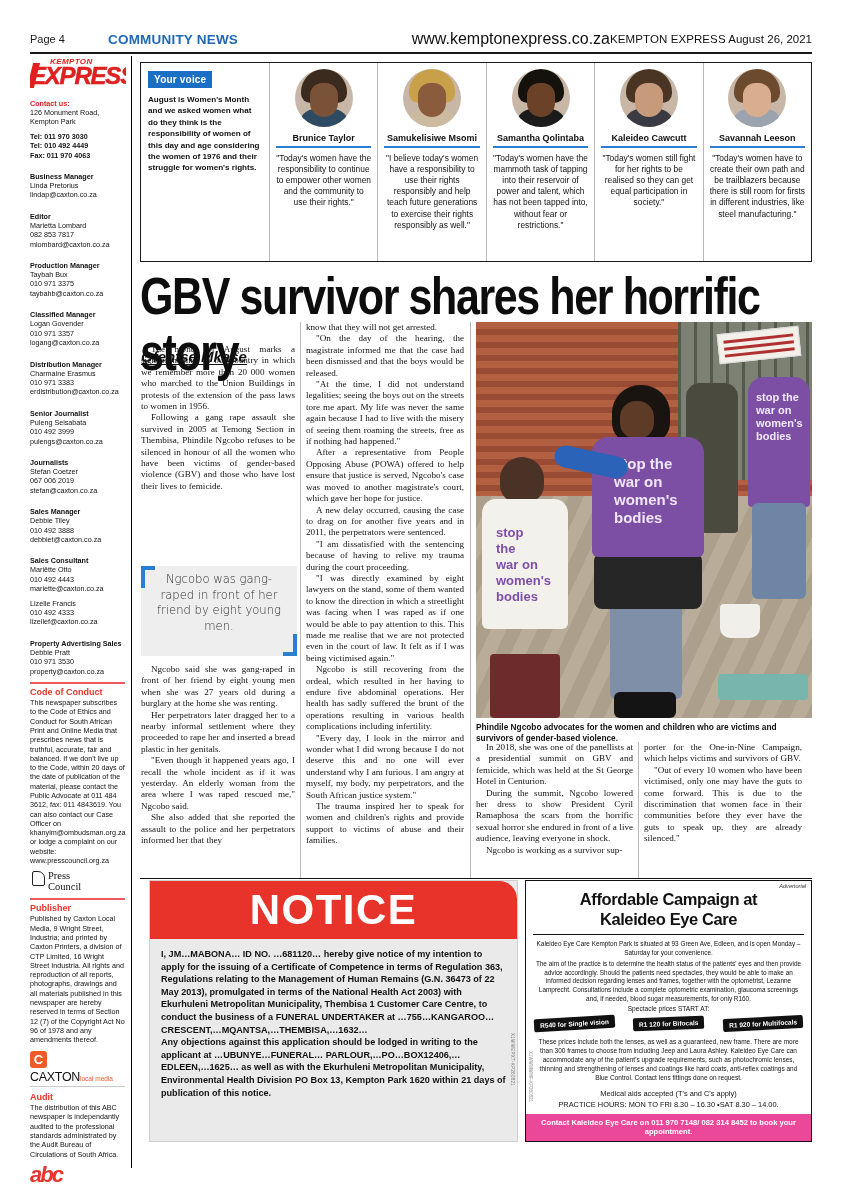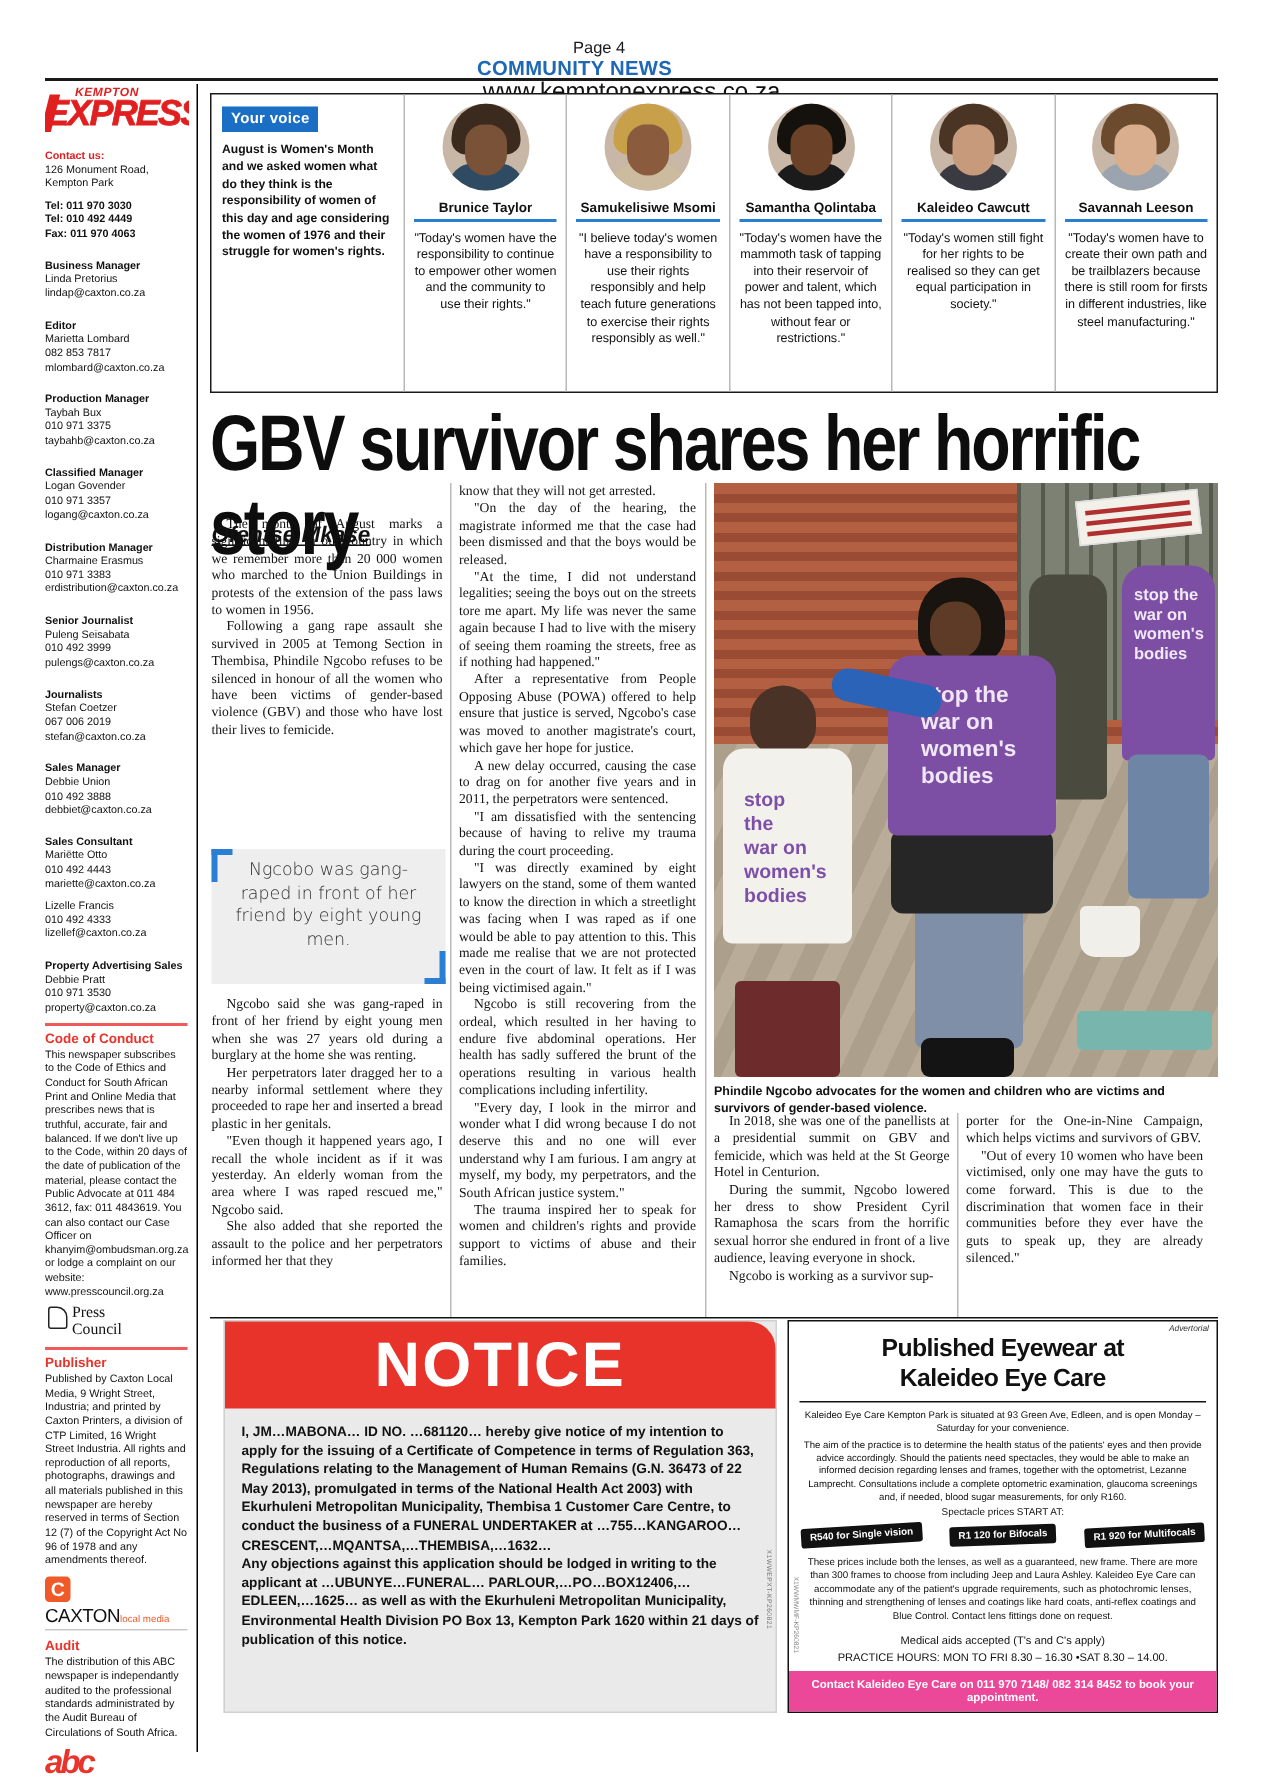--- a/index.html
+++ b/index.html
@@ -7,21 +7,21 @@
     width: 842px; height: 1191px;
     background: #ffffff;
     font-family: "Liberation Sans", sans-serif;
     overflow: hidden;
   }
   .page { position: relative; width: 842px; height: 1191px; background:#fff; }
 
   
   .topbar {
     position: absolute; left: 30px; top: 26px; width: 782px; height: 26px;
-    display: flex; align-items: center; flex-direction: column;
+    display: flex; align-items: center;
   }
   .topbar .pagenum { font-size: 11px; color:#1a1a1a; width: 78px; }
   .topbar .section { font-size: 13.5px; font-weight: bold; color:#1f68b5; letter-spacing:.2px; width: 206px; }
   .topbar .url { flex: 1; text-align: right; font-size: 16px; color:#111; }
   .topbar .edition { font-size: 11.5px; color:#111; text-align: right; white-space: nowrap; }
   .topbar .edition .paper { letter-spacing:.1px; }
   .rule-top { position:absolute; left:30px; top:52px; width:782px; height:2px; background:#1a1a1a; }
 
   
   .rail {
@@ -272,21 +272,21 @@
         <div>
           <div class="gap"></div>
           <div class="hdrk">Journalists</div>
           <div class="ln">Stefan Coetzer</div>
           <div class="ln">067 006 2019</div>
           <div class="ln">stefan@caxton.co.za</div>
         </div>
         <div>
           <div class="gap"></div>
           <div class="hdrk">Sales Manager</div>
-          <div class="ln">Debbie Union</div>
+          <div class="ln">Debbie Tiley</div>
           <div class="ln">010 492 3888</div>
           <div class="ln">debbiet@caxton.co.za</div>
         </div>
         <div>
           <div class="gap"></div>
           <div class="hdrk">Sales Consultant</div>
           <div class="ln">Mariëtte Otto</div>
           <div class="ln">010 492 4443</div>
           <div class="ln">mariette@caxton.co.za</div>
         </div>
@@ -485,21 +485,21 @@
     </div>
     <div class="notice-body">
       <p>I, JM…MABONA… ID NO. …681120… hereby give notice of my intention to apply for the issuing of a Certificate of Competence in terms of Regulation 363, Regulations relating to the Management of Human Remains (G.N. 36473 of 22 May 2013), promulgated in terms of the National Health Act 2003) with Ekurhuleni Metropolitan Municipality, Thembisa 1 Customer Care Centre, to conduct the business of a FUNERAL UNDERTAKER at …755…KANGAROO…CRESCENT,…MQANTSA,…THEMBISA,…1632…</p>
       <p>Any objections against this application should be lodged in writing to the applicant at …UBUNYE…FUNERAL… PARLOUR,…PO…BOX12406,…EDLEEN,…1625… as well as with the Ekurhuleni Metropolitan Municipality, Environmental Health Division PO Box 13, Kempton Park 1620 within 21 days of publication of this notice.</p>
     </div>
     <div class="notice-side">X1WWEPXT-KP260821</div>
   </div>
 
   <div class="eyead">
     <div class="adv-tag">Advertorial</div>
-    <div class="eye-title">Published Eyewear at</div>
+    <div class="eye-title">Affordable Campaign at</div>
     <div class="eye-title">Kaleideo Eye Care</div>
     <div class="eye-rule"></div>
     <div class="eye-body">Kaleideo Eye Care Kempton Park is situated at 93 Green Ave, Edleen, and is open Monday – Saturday for your convenience.</div>
     <div class="eye-body" style="margin-top:3px">The aim of the practice is to determine the health status of the patients' eyes and then provide advice accordingly. Should the patients need spectacles, they would be able to make an informed decision regarding lenses and frames, together with the optometrist, Lezanne Lamprecht. Consultations include a complete optometric examination, glaucoma screenings and, if needed, blood sugar measurements, for only R160.</div>
     <div class="eye-center">Spectacle prices START AT:</div>
     <div class="price-row" id="eye-prices">
         <div class="pill p1">R540 for Single vision</div>
         <div class="pill p2">R1 120 for Bifocals</div>
         <div class="pill p3">R1 920 for Multifocals</div>
       </div>

